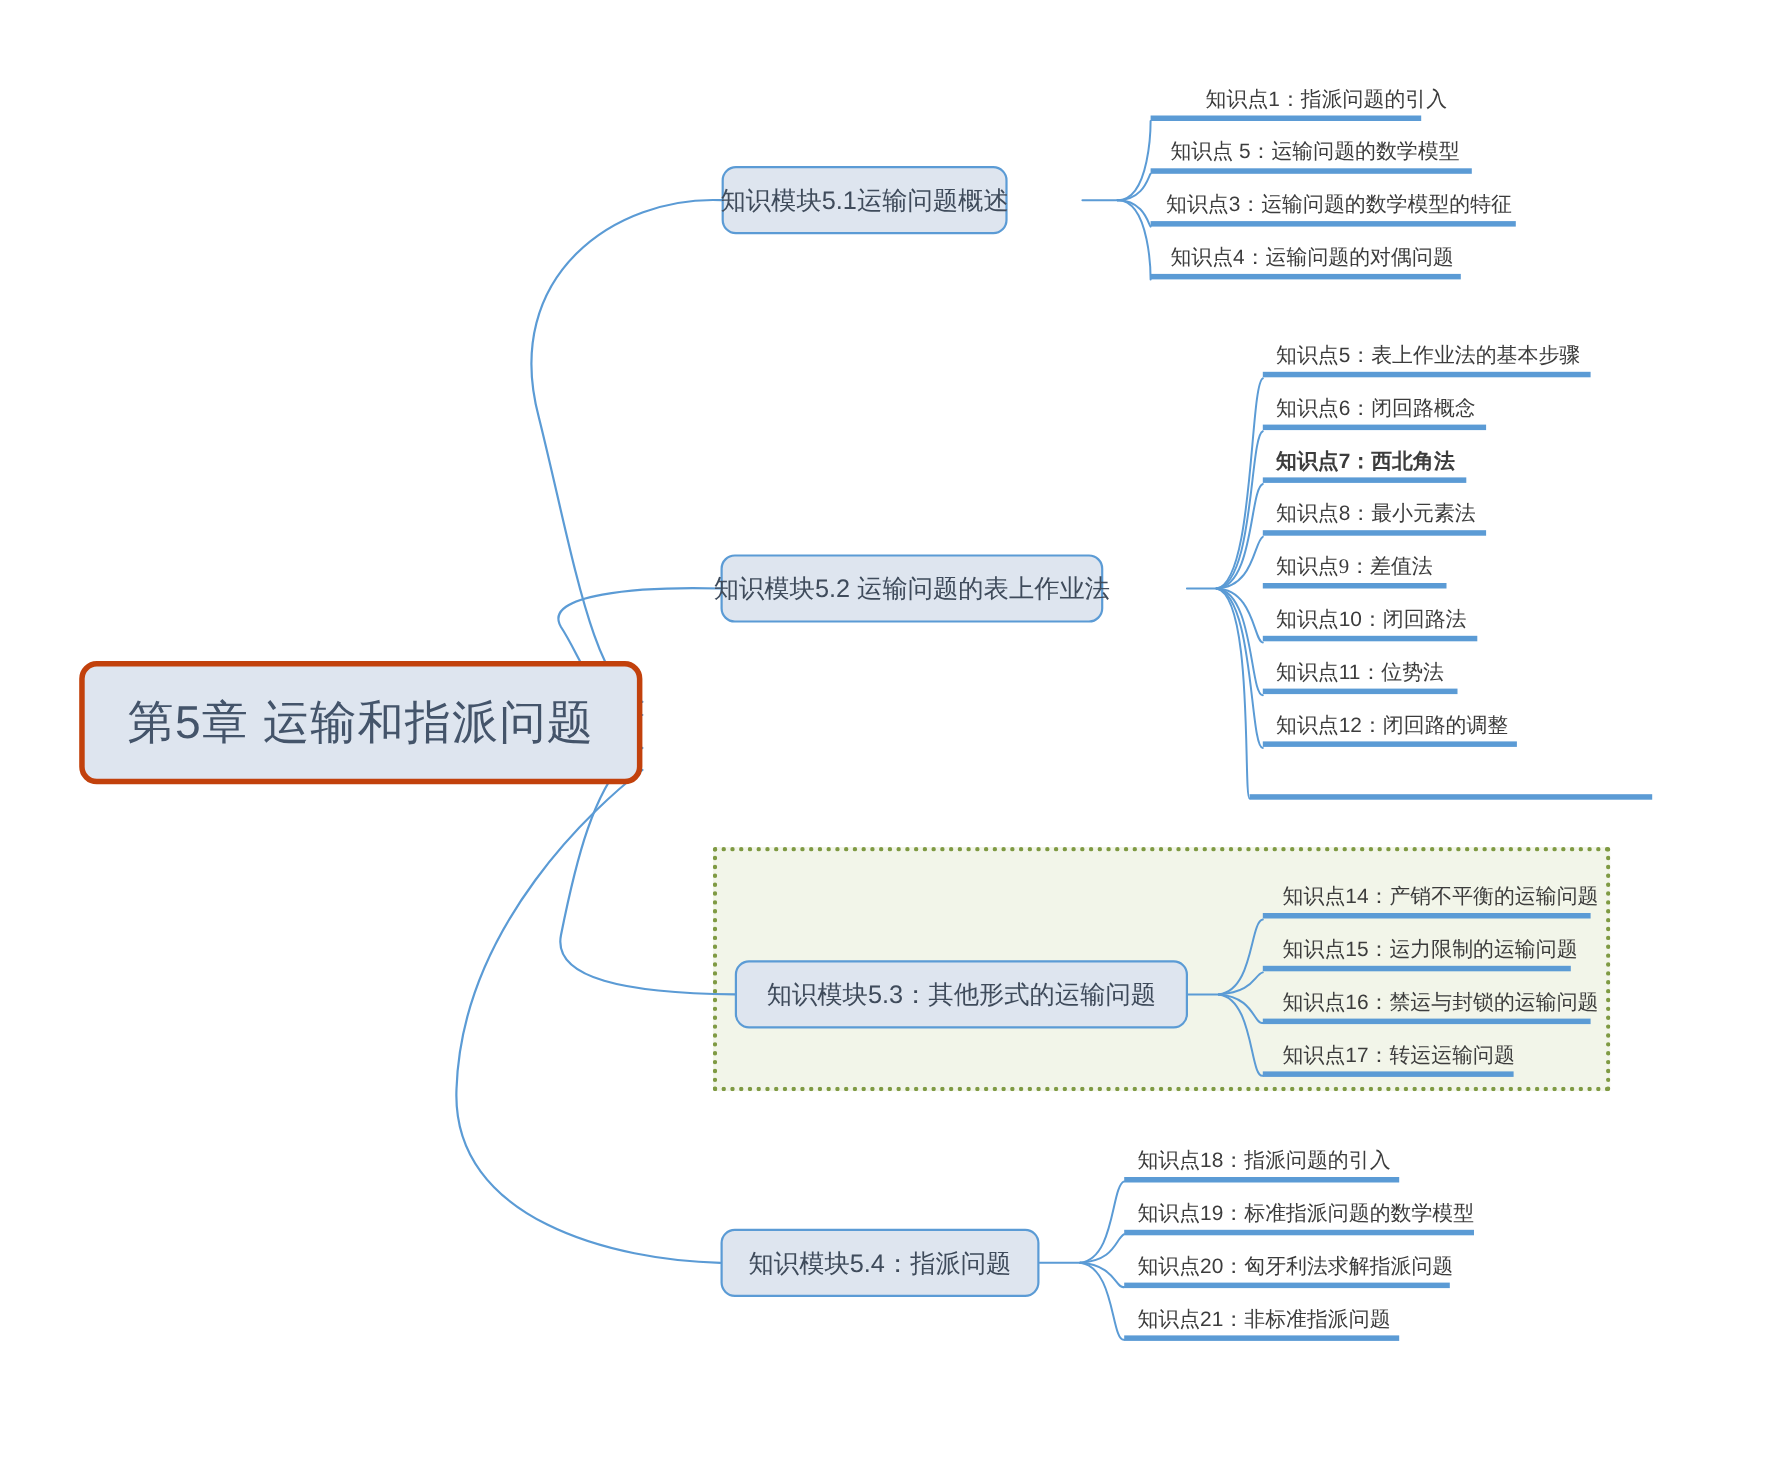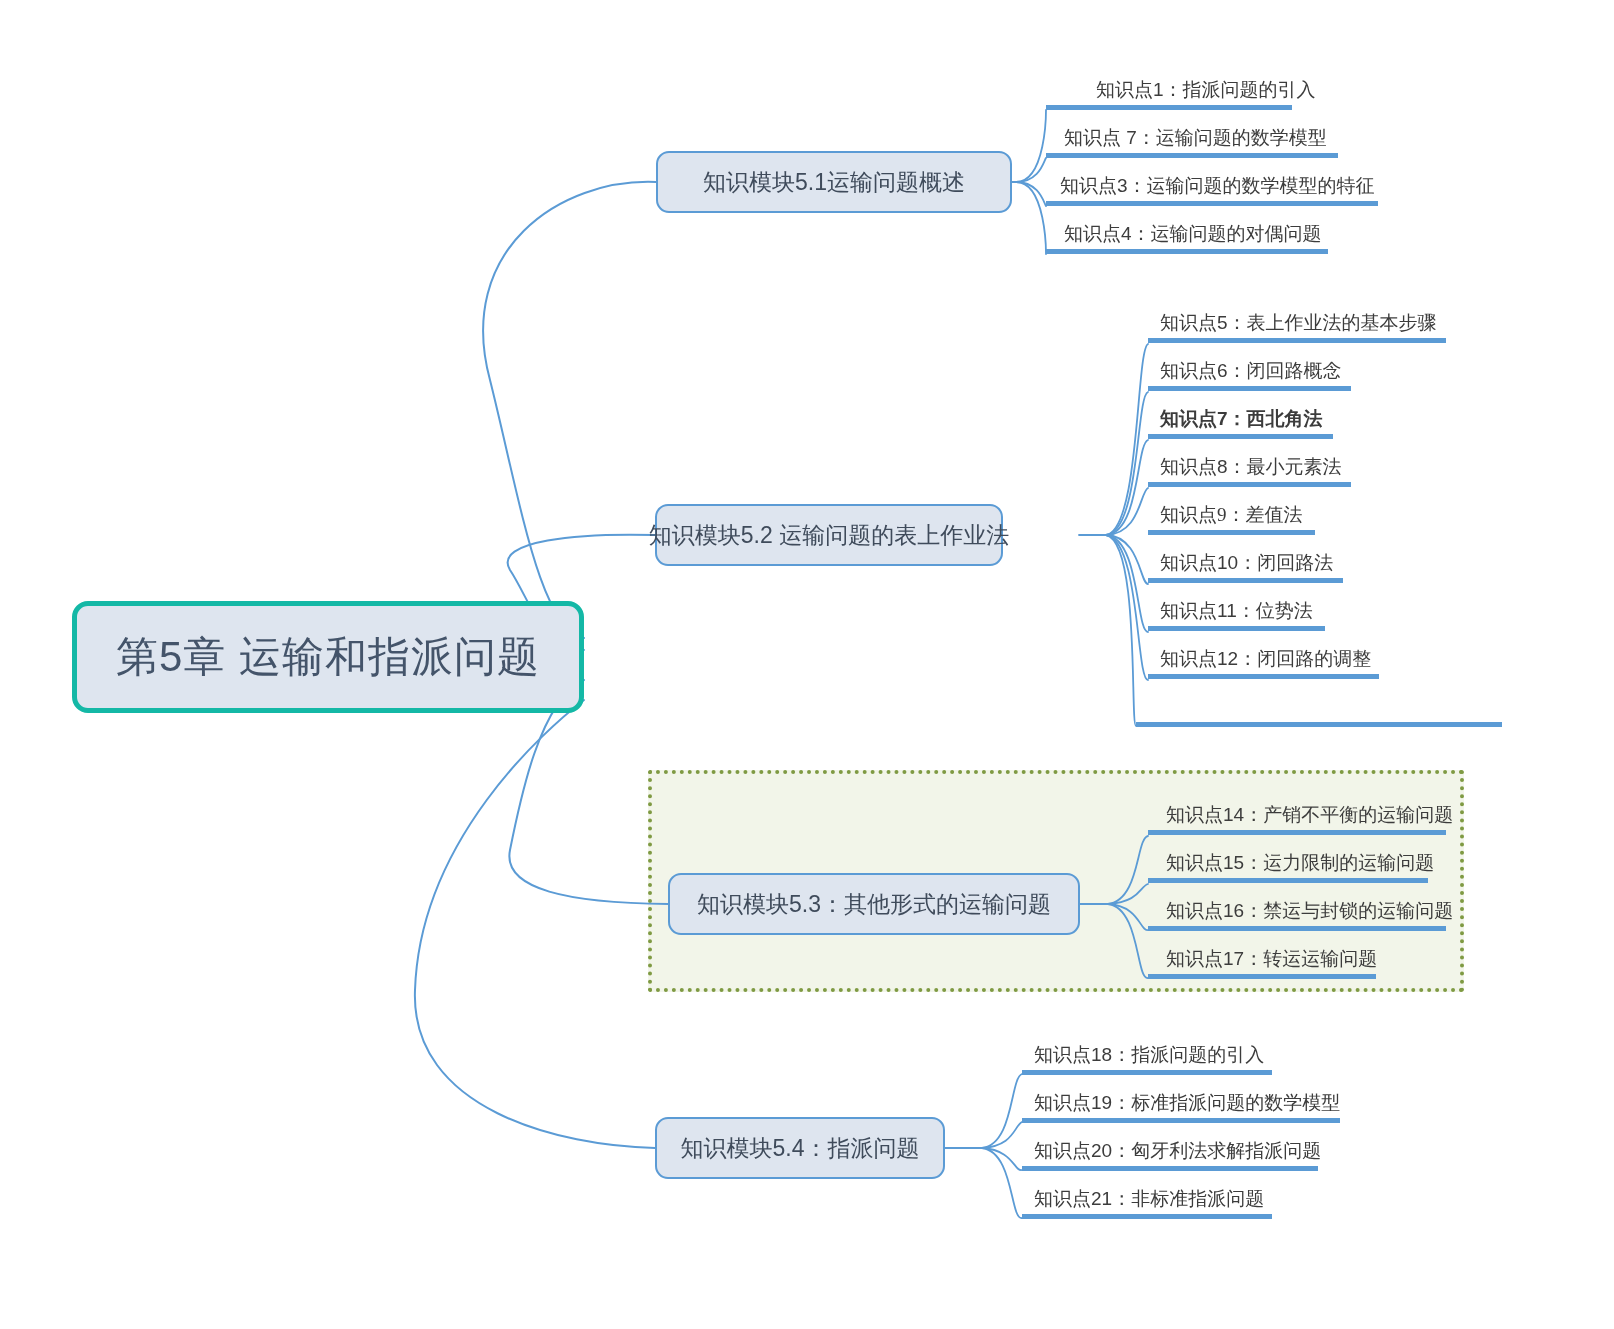--- a/index.html
+++ b/index.html
@@ -27,21 +27,21 @@
     position: absolute;
     box-sizing: border-box;
     border: 4px dotted #7F9A43;
     background: #F2F5E9;
     border-radius: 2px;
   }
   
   .root-node {
     position: absolute;
     box-sizing: border-box;
-    border: 5px solid #14b8a6;
+    border: 5px solid #c2410c;
     background: #DEE5EF;
     border-radius: 16px;
     display: flex;
     align-items: center;
     justify-content: center;
     color: #44546A;
     font-size: 42px;
     letter-spacing: 1px;
     white-space: nowrap;
   }
@@ -116,29 +116,29 @@
       <path d="M 982 1148 C 1014 1146 1014 1126 1022 1122" fill="none" stroke="#5B9BD5" stroke-width="1.8" stroke-linecap="round"></path>
       <path d="M 982 1148 C 1014 1150 1014 1172 1022 1170" fill="none" stroke="#5B9BD5" stroke-width="1.8" stroke-linecap="round"></path>
       <path d="M 982 1148 C 1014 1152 1010 1220 1022 1218" fill="none" stroke="#5B9BD5" stroke-width="1.8" stroke-linecap="round"></path>
     </svg>
 
   <div class="root-node" id="root-node" style="left: 72px; top: 601px; width: 512px; height: 112px;">
     <span>第5章 运输和指派问题</span>
   </div>
 
   <div id="nodes-layer">
-      <div class="module-node" style="left: 656px; top: 151px; width: 356px; height: 62px;">
+      <div class="module-node" style="left: 656px; top: 151px; width: 260px; height: 62px;">
         <span>知识模块5.1运输问题概述</span>
       </div>
       <div class="leaf-node" style="left: 1046px; top: 66px; width: 336px; height: 44px;">
         <div class="leaf-label" style="left: 50px;">知识点1：指派问题的引入</div>
         <div class="leaf-bar" style="width: 246px;"></div>
       </div>
       <div class="leaf-node" style="left: 1046px; top: 114px; width: 350px; height: 44px;">
-        <div class="leaf-label" style="left: 18px;">知识点 7：运输问题的数学模型</div>
+        <div class="leaf-label" style="left: 18px;">知识点 5：运输问题的数学模型</div>
         <div class="leaf-bar" style="width: 292px;"></div>
       </div>
       <div class="leaf-node" style="left: 1046px; top: 162px; width: 386px; height: 44px;">
         <div class="leaf-label" style="left: 14px;">知识点3：运输问题的数学模型的特征</div>
         <div class="leaf-bar" style="width: 332px;"></div>
       </div>
       <div class="leaf-node" style="left: 1046px; top: 210px; width: 340px; height: 44px;">
         <div class="leaf-label" style="left: 18px;">知识点4：运输问题的对偶问题</div>
         <div class="leaf-bar" style="width: 282px;"></div>
       </div>

